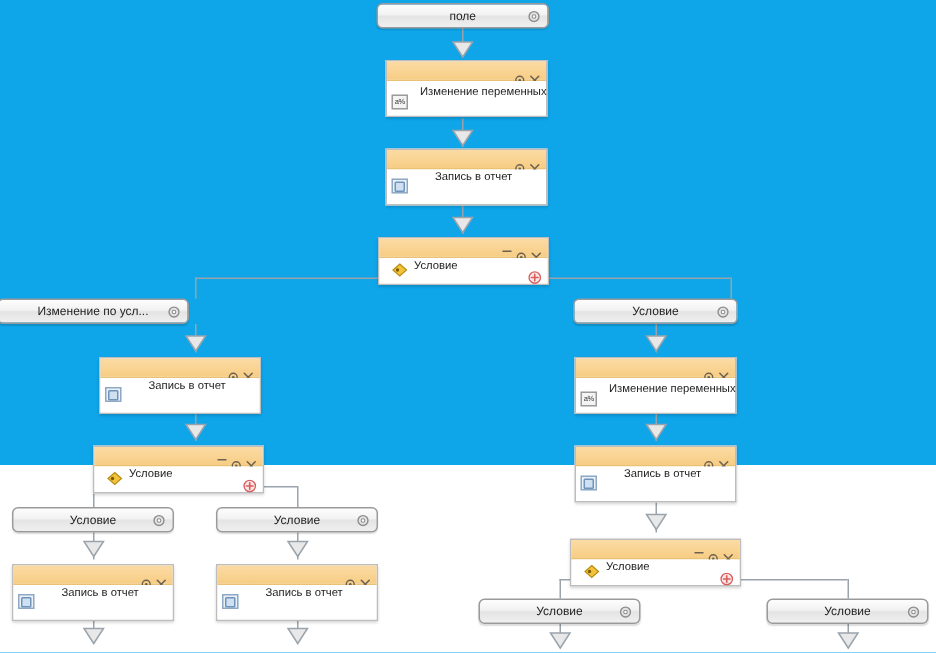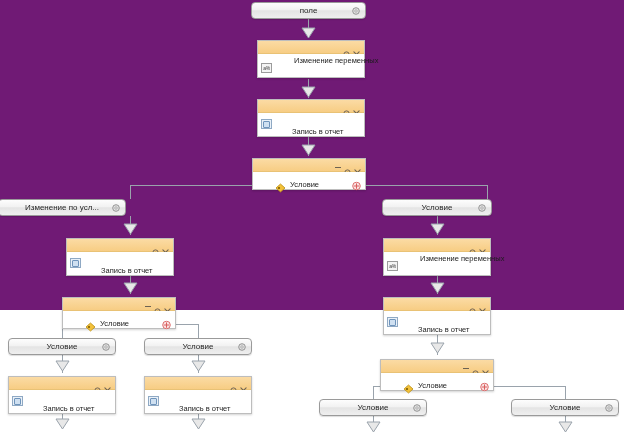--- a/index.html
+++ b/index.html
@@ -10,21 +10,21 @@
     width: 624px;
     height: 435px;
     background: #ffffff;
     font-family: "Liberation Sans", sans-serif;
     overflow: hidden;
   }
   #canvas {
     position: relative;
     width: 624px;
     height: 310px;
-    background: #701a75;
+    background: #0ea5e9;
   }
   
   .conn {
     position: absolute;
     background: #9aa3ac;
   }
   .conn.v { width: 1px; }
   .conn.h { height: 1px; }
 
   
@@ -83,32 +83,32 @@
     justify-content: flex-end;
     gap: 3px;
     padding: 0 4px 0 3px;
     position: relative;
   }
   .abox .abox-body {
     position: relative;
     height: 23px;
     background: #ffffff;
     display: flex;
-    align-items: flex-end;
-    padding-left: 22px;
+    align-items: flex-start;
+    padding-left: 8px;
   }
   .abox.cond .abox-body { height: 17px; }
   .abox .abox-text {
     font-size: 7.5px;
     color: #1c1c1c;
     line-height: 9px;
     white-space: nowrap;
   }
   .abox.var .abox-text { align-self: flex-start; margin-top: 2px; margin-left: 14px; }
-  .abox.rep .abox-text { margin-left: 12px; }
+  .abox.rep .abox-text { margin-left: 24px; }
   .abox.cond .abox-text { margin-left: 2px; }
 
   .icon-btn { width: 7px; height: 7px; display: inline-block; }
   .icon-min {
     width: 6px; height: 7px; display: inline-block; position: relative;
   }
   .icon-min::after {
     content: ""; position: absolute; left: 0; bottom: 1px;
     width: 6px; height: 1px; background: #6d6252;
   }

